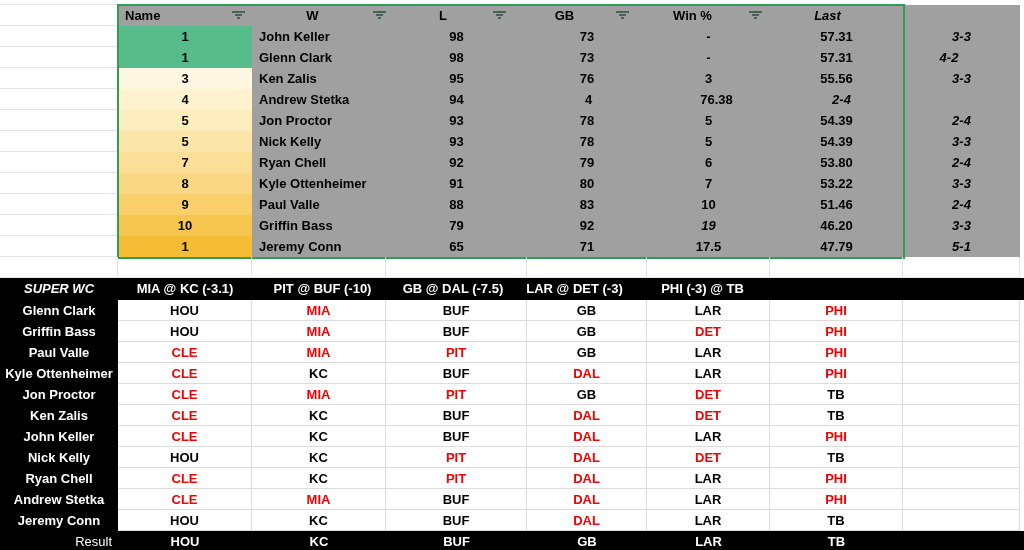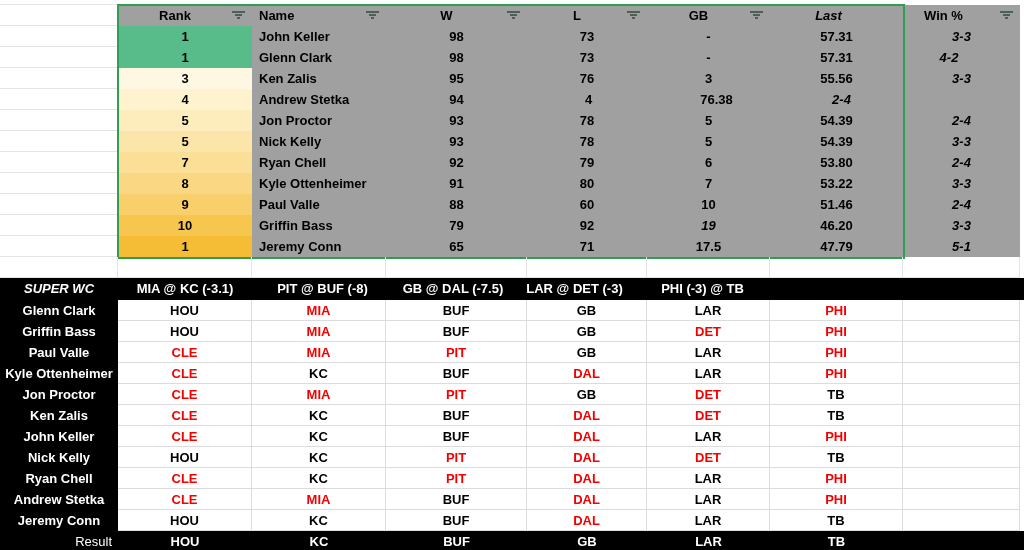--- a/index.html
+++ b/index.html
@@ -54,51 +54,46 @@
       <div class="gutter-row"></div>
       <div class="gutter-row"></div>
       <div class="gutter-row"></div>
       <div class="gutter-row"></div>
       <div class="gutter-row"></div>
       <div class="gutter-row"></div>
     </div>
 
   <div class="standings" id="standings" style="background: rgb(160, 160, 160);">
     <div class="srow shead" id="standings-header">
-        <div class="scell col-rank" style="width: 134px;"><span>Rank</span><span class="filter-icon">
-            <i class="b1" style="background: rgb(78, 95, 85);"></i>
-            <i class="b2" style="background: rgb(78, 95, 85);"></i>
-            <i class="b3" style="background: rgb(78, 95, 85);"></i>
-          </span></div>
         <div class="scell col-name" style="width: 134px;"><span>Name</span><span class="filter-icon">
             <i class="b1" style="background: rgb(78, 95, 85);"></i>
             <i class="b2" style="background: rgb(78, 95, 85);"></i>
             <i class="b3" style="background: rgb(78, 95, 85);"></i>
           </span></div>
         <div class="scell col-w" style="width: 141px;"><span>W</span><span class="filter-icon">
             <i class="b1" style="background: rgb(78, 95, 85);"></i>
             <i class="b2" style="background: rgb(78, 95, 85);"></i>
             <i class="b3" style="background: rgb(78, 95, 85);"></i>
           </span></div>
         <div class="scell col-l" style="width: 120px;"><span>L</span><span class="filter-icon">
             <i class="b1" style="background: rgb(78, 95, 85);"></i>
             <i class="b2" style="background: rgb(78, 95, 85);"></i>
             <i class="b3" style="background: rgb(78, 95, 85);"></i>
           </span></div>
         <div class="scell col-gb" style="width: 123px;"><span>GB</span><span class="filter-icon">
             <i class="b1" style="background: rgb(78, 95, 85);"></i>
             <i class="b2" style="background: rgb(78, 95, 85);"></i>
             <i class="b3" style="background: rgb(78, 95, 85);"></i>
           </span></div>
+        <div class="scell col-win_pct" style="width: 133px;"><span>Win %</span><span class="filter-icon">
+            <i class="b1" style="background: rgb(78, 95, 85);"></i>
+            <i class="b2" style="background: rgb(78, 95, 85);"></i>
+            <i class="b3" style="background: rgb(78, 95, 85);"></i>
+          </span></div>
         <div class="scell col-last no-pad" style="width: 117px;"><span>Last</span></div>
-        <div class="scell col-win_pct" style="width: 133px;"><span>Win %</span><span class="filter-icon">
-            <i class="b1" style="background: rgb(78, 95, 85);"></i>
-            <i class="b2" style="background: rgb(78, 95, 85);"></i>
-            <i class="b3" style="background: rgb(78, 95, 85);"></i>
-          </span></div>
       </div>
     <div id="standings-body">
         <div class="srow">
           <div class="scell col-rank" style="width: 134px; background: rgb(87, 187, 138);">1</div>
           <div class="scell col-name" style="width: 134px;">John Keller</div>
           <div class="scell col-w" style="width: 141px;">98</div>
           <div class="scell col-l" style="width: 120px;">73</div>
           <div class="scell col-gb" style="width: 123px;">-</div>
           <div class="scell col-win_pct" style="width: 133px;">57.31</div>
           <div class="scell col-last" style="width: 117px;">3-3</div>
@@ -162,21 +157,21 @@
           <div class="scell col-w" style="width: 141px;">91</div>
           <div class="scell col-l" style="width: 120px;">80</div>
           <div class="scell col-gb" style="width: 123px;">7</div>
           <div class="scell col-win_pct" style="width: 133px;">53.22</div>
           <div class="scell col-last" style="width: 117px;">3-3</div>
         </div>
         <div class="srow">
           <div class="scell col-rank" style="width: 134px; background: rgb(248, 207, 107);">9</div>
           <div class="scell col-name" style="width: 134px;">Paul Valle</div>
           <div class="scell col-w" style="width: 141px;">88</div>
-          <div class="scell col-l" style="width: 120px;">60</div>
+          <div class="scell col-l" style="width: 120px;">83</div>
           <div class="scell col-gb" style="width: 123px;">10</div>
           <div class="scell col-win_pct" style="width: 133px;">51.46</div>
           <div class="scell col-last" style="width: 117px;">2-4</div>
         </div>
         <div class="srow">
           <div class="scell col-rank" style="width: 134px; background: rgb(247, 198, 79);">10</div>
           <div class="scell col-name" style="width: 134px;">Griffin Bass</div>
           <div class="scell col-w" style="width: 141px;">79</div>
           <div class="scell col-l" style="width: 120px;">92</div>
           <div class="scell col-gb" style="width: 123px; font-style: italic;">19</div>
@@ -205,21 +200,21 @@
       <div class="gap-cell" style="width: 120px;"></div>
       <div class="gap-cell" style="width: 123px;"></div>
       <div class="gap-cell" style="width: 133px;"></div>
       <div class="gap-cell" style="width: 117px;"></div>
     </div>
 
   <div class="picks">
     <div class="phead" id="picks-header" style="background: rgb(0, 0, 0);">
         <div class="pcell title-cell" style="width: 118px;">SUPER WC</div>
         <div class="pcell" style="width: 134px;">MIA @ KC (-3.1)</div>
-        <div class="pcell" style="width: 141px;">PIT @ BUF (-8)</div>
+        <div class="pcell" style="width: 141px;">PIT @ BUF (-10)</div>
         <div class="pcell" style="width: 120px;">GB @ DAL (-7.5)</div>
         <div class="pcell" style="width: 123px;">LAR @ DET (-3)</div>
         <div class="pcell" style="width: 133px;">PHI (-3) @ TB</div>
         <div class="pcell" style="flex: 1 1 0%;"></div>
       </div>
     <div id="picks-body">
         <div class="prow">
           <div class="name-cell" style="background: rgb(0, 0, 0);">Glenn Clark</div>
           <div class="pick-cell" style="width: 134px;">HOU</div>
           <div class="pick-cell" style="width: 134px; color: rgb(244, 0, 0);">MIA</div>

